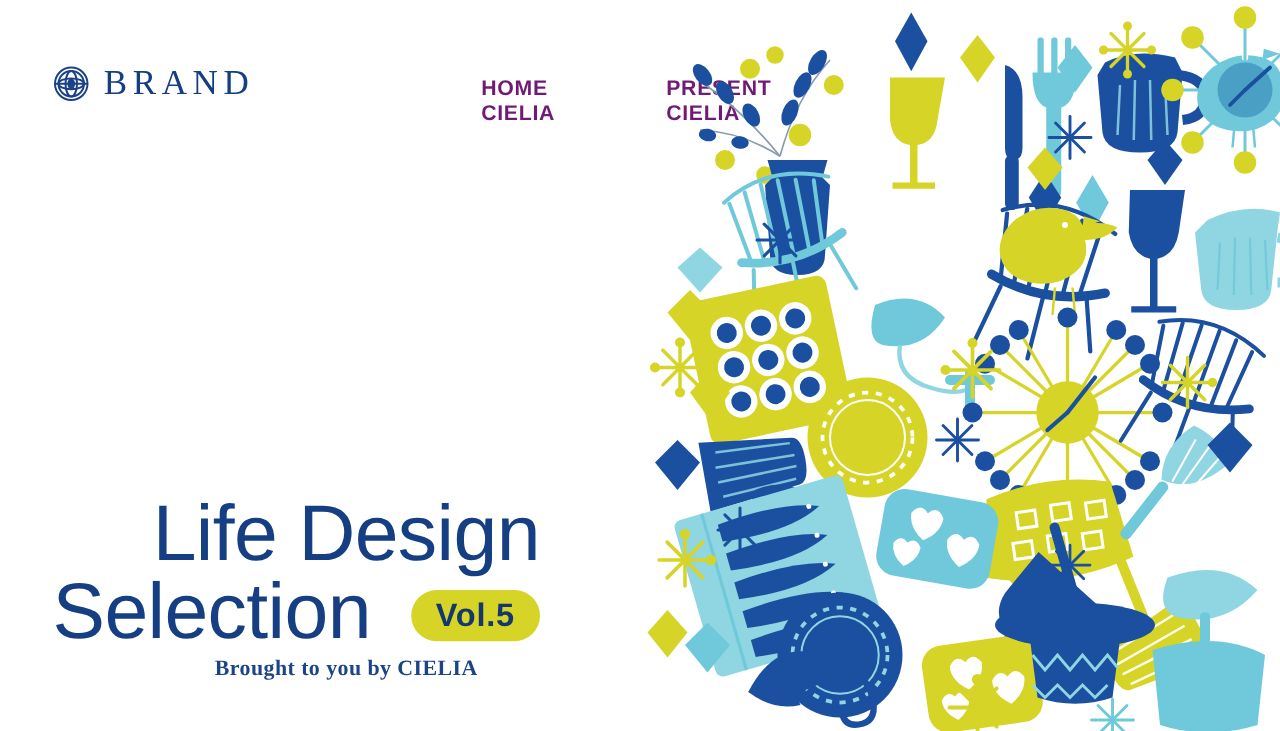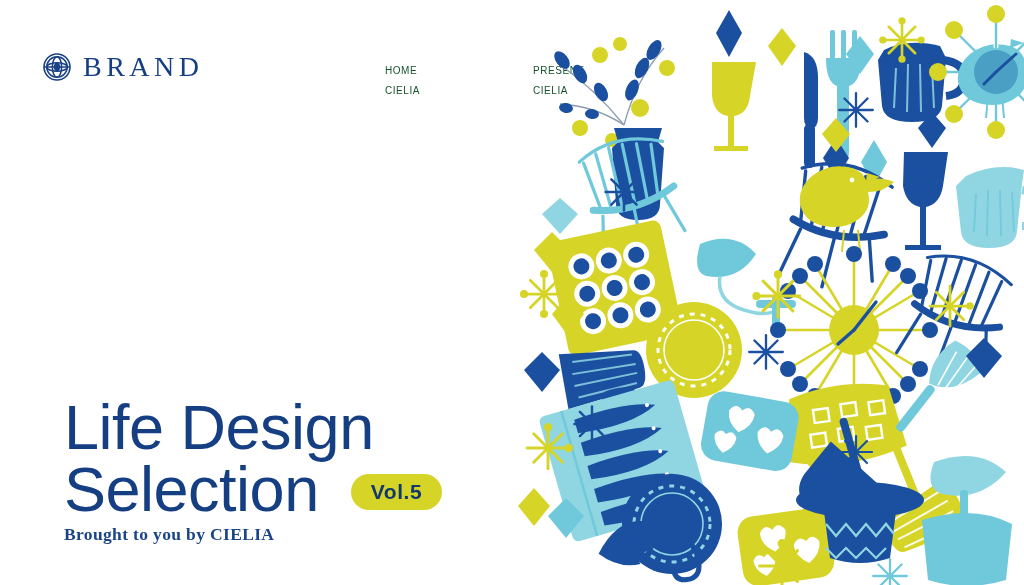--- a/index.html
+++ b/index.html
@@ -20,40 +20,40 @@
   .brand-name{
     font-family:"Liberation Serif", serif;
     font-size:28px;letter-spacing:4.5px;font-weight:400;
     color:#153f82;line-height:1;white-space:nowrap;
   }
 
   .nav{position:absolute;left:385px;top:61px;display:flex;gap:0;}
   .nav-col{display:flex;flex-direction:column;gap:0;}
   .nav-col.col1{width:148px;}
   .nav-item{
-    font-size:10px;font-weight:400;letter-spacing:.55px;
-    color:#14532d;line-height:19.5px;white-space:nowrap;
+    font-size:17px;font-weight:700;letter-spacing:.55px;
+    color:#701a75;line-height:19.5px;white-space:nowrap;
     text-decoration:none;cursor:pointer;
   }
 
   
-  .hero{position:absolute;left:64px;bottom:40px;width:470px;}
+  .hero{position:absolute;left:42px;bottom:40px;width:470px;text-align:center;}
   .hero-line{
     font-family:"Liberation Sans", sans-serif;
     font-weight:400;
     font-size:63px;
     line-height:62px;
     letter-spacing:-0.5px;
     color:#153f82;
     white-space:nowrap;
   }
   .hero-line.l2{display:flex;align-items:center;gap:32px;}
   .vol-badge{
     background:#d6d427;color:#13386e;
-    font-size:21px;font-weight:700;letter-spacing:.6px;
+    font-size:26px;font-weight:700;letter-spacing:.6px;
     padding:7px 20px 8px;border-radius:24px;line-height:1;
     display:inline-block;white-space:nowrap;
     font-family:"Liberation Sans", sans-serif;
     position:relative;top:3px;
   }
   .hero-sub{
     margin-top:4px;
     font-family:"Liberation Serif", serif;
     font-weight:700;font-size:17.5px;letter-spacing:.35px;
     color:#1c4587;white-space:nowrap;

